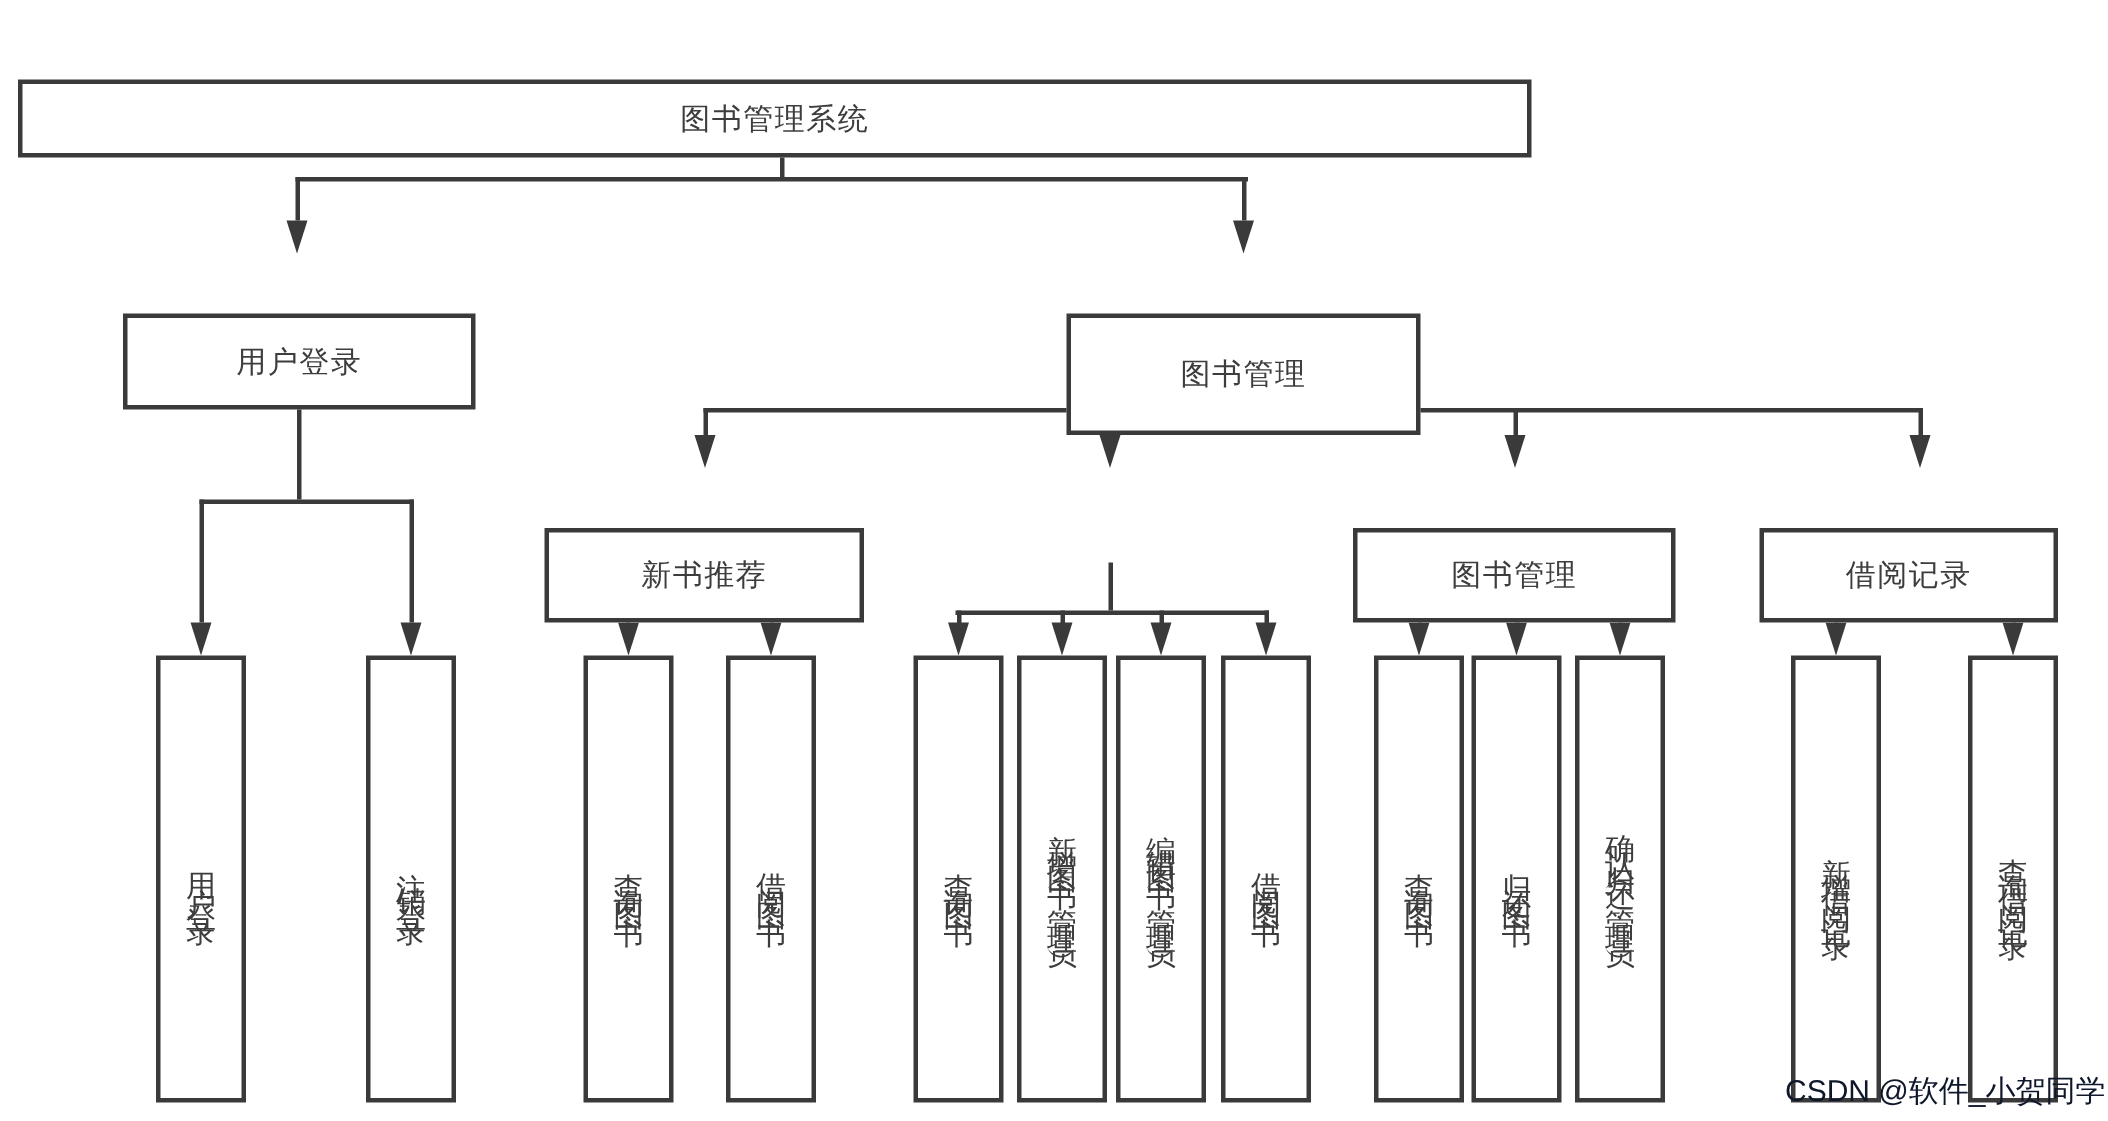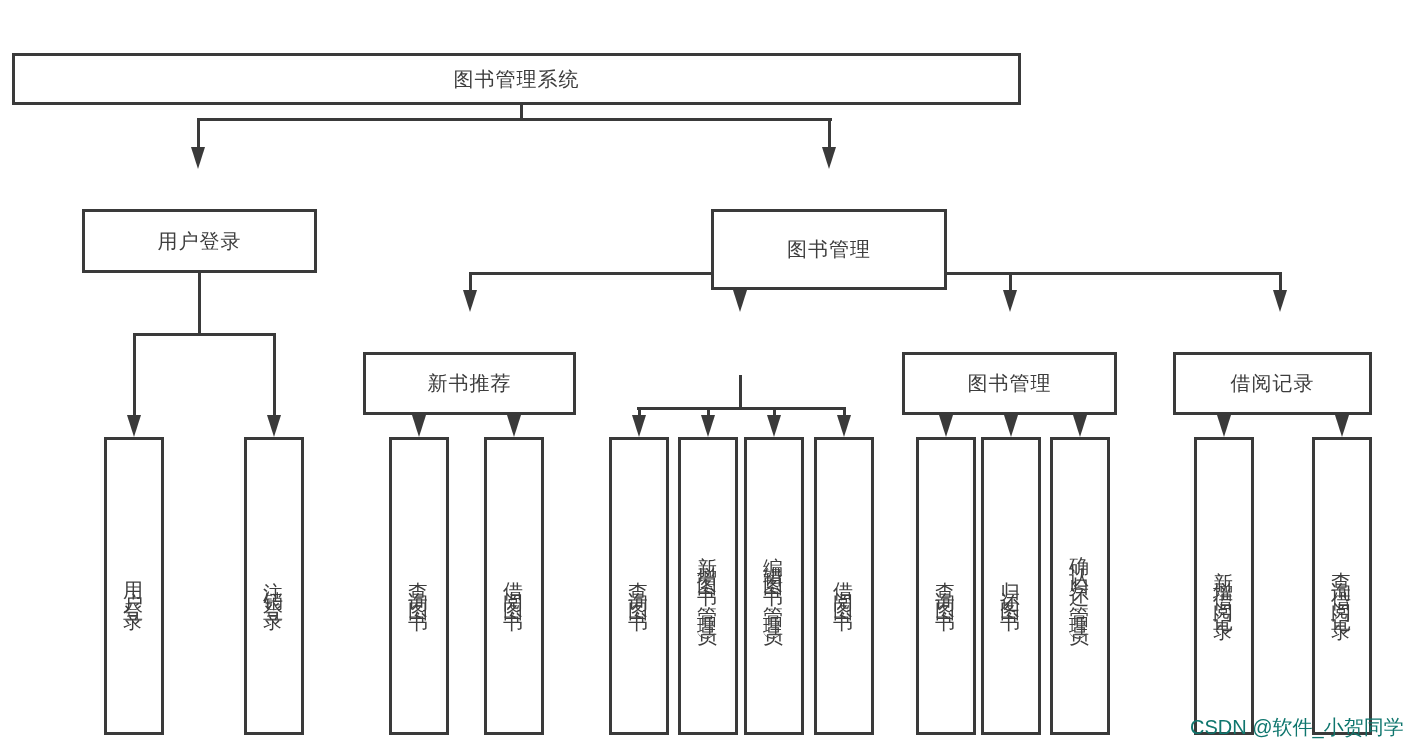--- a/index.html
+++ b/index.html
@@ -36,21 +36,21 @@
     width: 0; height: 0;
     border-left: 7px solid transparent;
     border-right: 7px solid transparent;
     border-top: 22px solid #3a3a3a;
   }
   .watermark {
     position: absolute;
     left: 1190px;
     top: 714px;
     font-size: 20px;
-    color: #0f766e;
+    color: #0f172a;
     white-space: nowrap;
     z-index: 10;
   }
 </style>
 </head>
 <body>
 
 <div class="canvas">
 
   <div>

